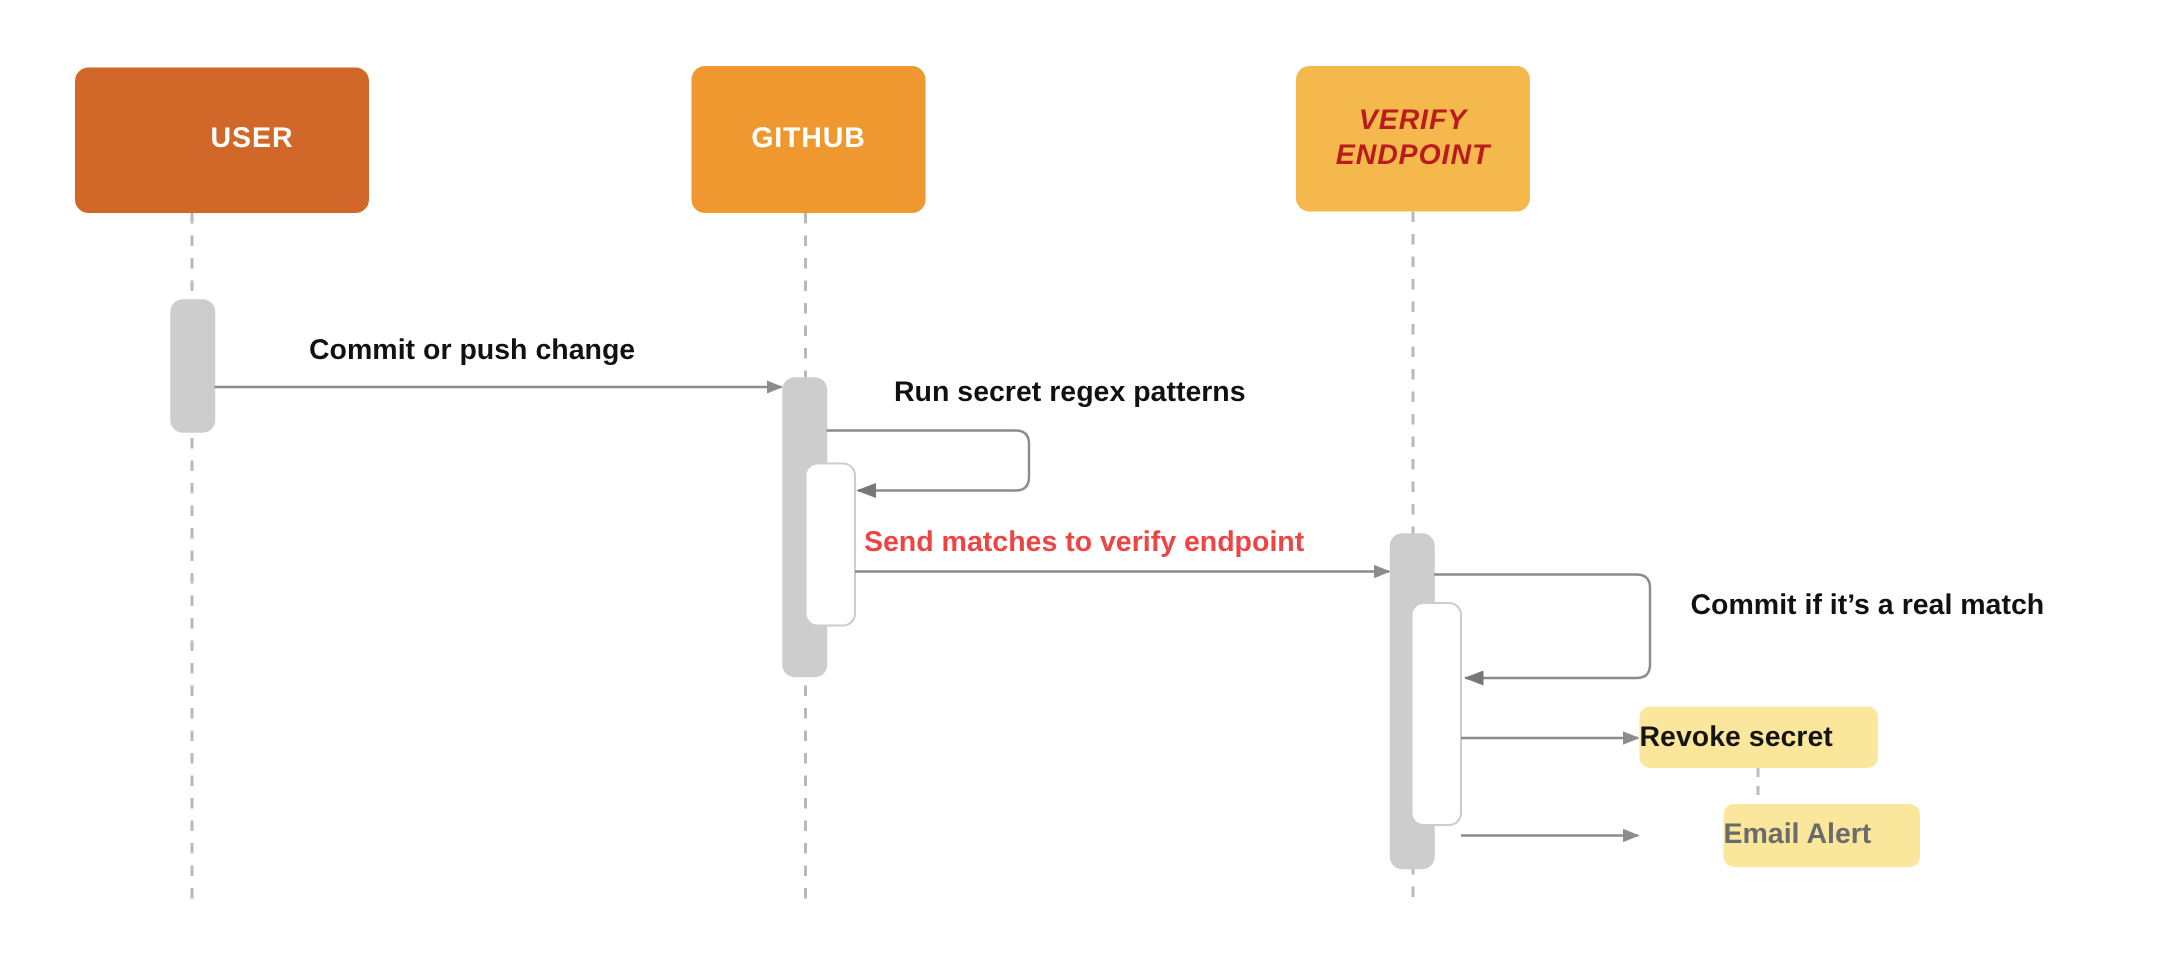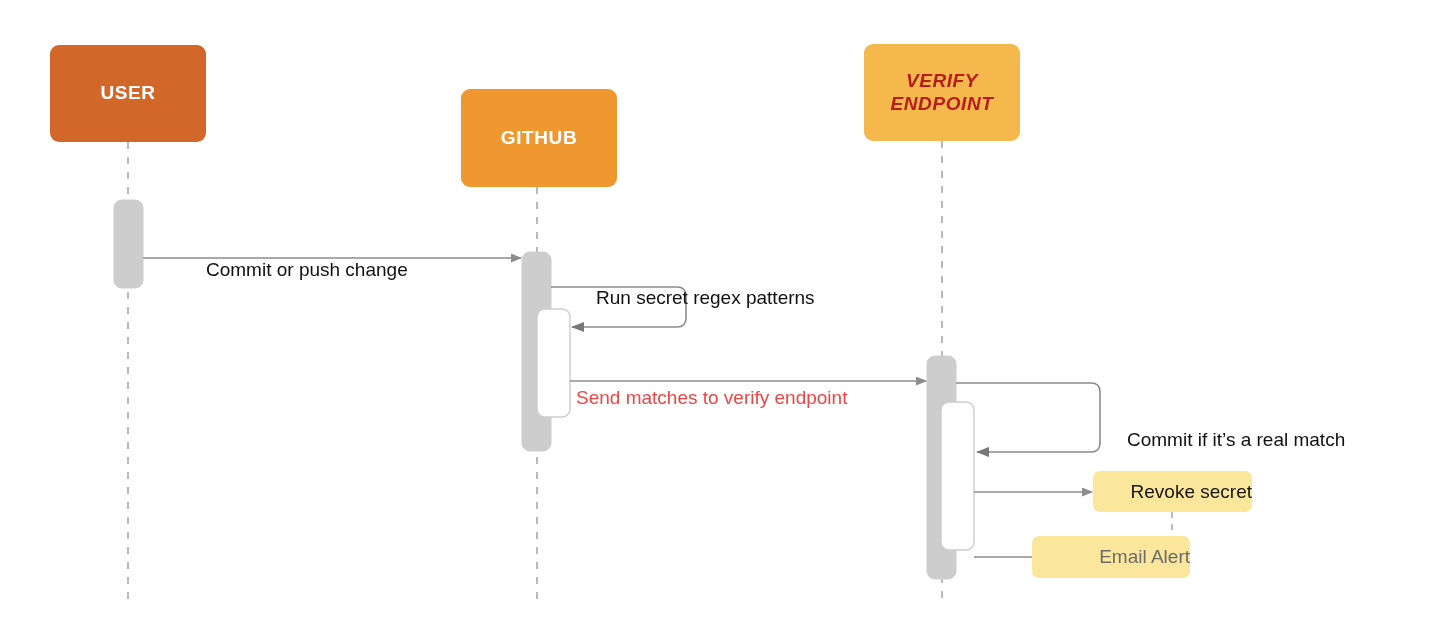--- a/index.html
+++ b/index.html
@@ -43,34 +43,33 @@
     display: block;
     white-space: pre-line;
   }
 
   
   .note {
     position: absolute;
     border-radius: 7px;
     display: flex;
     align-items: center;
-    justify-content: flex-end;
-    font-weight: normal;
+    justify-content: flex-start;
+    font-weight: bold;
     z-index: 7;
     white-space: nowrap;
   }
 
   
   .msg-label {
     position: absolute;
-    font-weight: normal;
+    font-weight: bold;
     color: #1b1b1b;
     white-space: nowrap;
     z-index: 8;
-    margin-top: 36px;
   }
 </style>
 </head>
 <body>
 
 <div id="canvas">
 
   <svg class="layer" viewBox="0 0 1440 640" xmlns="http://www.w3.org/2000/svg">
     <defs>
       <marker id="arrowGray" markerWidth="11" markerHeight="9" refX="10" refY="4.5" orient="auto" markerUnits="userSpaceOnUse">
@@ -100,37 +99,37 @@
         <line x1="143" y1="258" x2="521" y2="258" stroke="#8c8c8c" stroke-width="1.6" marker-end="url(#arrowGray)"></line>
         <path d="M 551 287 L 677 287 Q 686 287 686 296 L 686 318 Q 686 327 677 327 L 572 327" fill="none" stroke="#8c8c8c" stroke-width="1.6" marker-end="url(#arrowGrayDark)"></path>
         <line x1="570" y1="381" x2="926" y2="381" stroke="#8c8c8c" stroke-width="1.6" marker-end="url(#arrowGray)"></line>
         <path d="M 956 383 L 1091 383 Q 1100 383 1100 392 L 1100 443 Q 1100 452 1091 452 L 977 452" fill="none" stroke="#8c8c8c" stroke-width="1.6" marker-end="url(#arrowGrayDark)"></path>
         <line x1="974" y1="492" x2="1092" y2="492" stroke="#8c8c8c" stroke-width="1.6" marker-end="url(#arrowGray)"></line>
         <line x1="974" y1="557" x2="1092" y2="557" stroke="#8c8c8c" stroke-width="1.6" marker-end="url(#arrowGray)"></line>
       </g>
   </svg>
 
   <div id="actors-host">
-      <div class="actor" style="left: 50px; top: 45px; width: 156px; height: 97px; background: rgb(210, 103, 42); color: rgb(255, 255, 255); font-size: 19px;">
+      <div class="actor" style="left: 50px; top: 45px; width: 156px; height: 97px; background: rgb(210, 103, 42); color: rgb(255, 255, 255); font-size: 19px; padding-left: 40px;">
         <span class="actor-label">USER</span>
       </div>
-      <div class="actor" style="left: 461px; top: 44px; width: 156px; height: 98px; background: rgb(239, 152, 47); color: rgb(255, 255, 255); font-size: 19px; margin-top: 45px;">
+      <div class="actor" style="left: 461px; top: 44px; width: 156px; height: 98px; background: rgb(239, 152, 47); color: rgb(255, 255, 255); font-size: 19px;">
         <span class="actor-label">GITHUB</span>
       </div>
       <div class="actor" style="left: 864px; top: 44px; width: 156px; height: 97px; background: rgb(244, 184, 76); color: #b91c1c; font-size: 19px; font-style: italic;">
         <span class="actor-label">VERIFY
 ENDPOINT</span>
       </div>
     </div>
 
   <div id="notes-host">
       <div class="note" style="left: 1093px; top: 471px; width: 159px; height: 41px; background: rgb(251, 231, 155); color: rgb(20, 20, 20); font-size: 19px;">
         <span>Revoke secret</span>
       </div>
-      <div class="note" style="left: 1032px; top: 536px; width: 158px; height: 42px; background: rgb(251, 231, 155); color: rgb(107, 107, 107); font-size: 19px;">
+      <div class="note" style="left: 1149px; top: 536px; width: 131px; height: 42px; background: rgb(251, 231, 155); color: rgb(107, 107, 107); font-size: 19px;">
         <span>Email Alert</span>
       </div>
     </div>
 
   <div id="labels-host">
       <div class="msg-label" style="left: 206px; top: 223px; font-size: 19px; color: rgb(17, 17, 17);">Commit or push change</div>
       <div class="msg-label" style="left: 596px; top: 251px; font-size: 19px; color: rgb(17, 17, 17); text-align: center;">Run secret regex patterns</div>
       <div class="msg-label" style="left: 576px; top: 351px; font-size: 19px; color: #ef4444;">Send matches to verify endpoint</div>
       <div class="msg-label" style="left: 1127px; top: 393px; font-size: 19px; color: rgb(17, 17, 17);">Commit if it’s a real match</div>
     </div>

